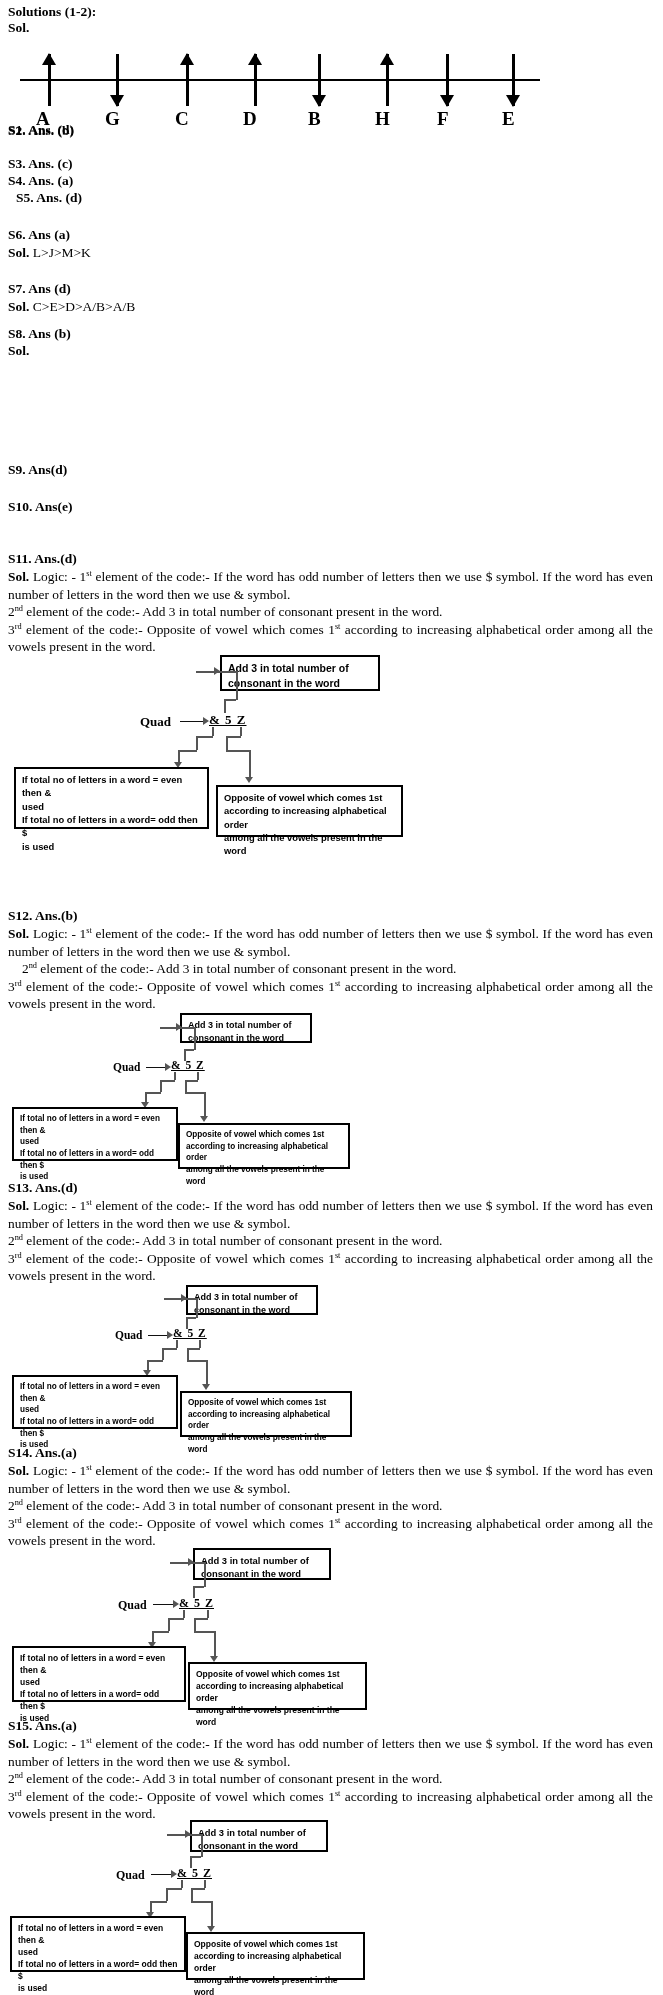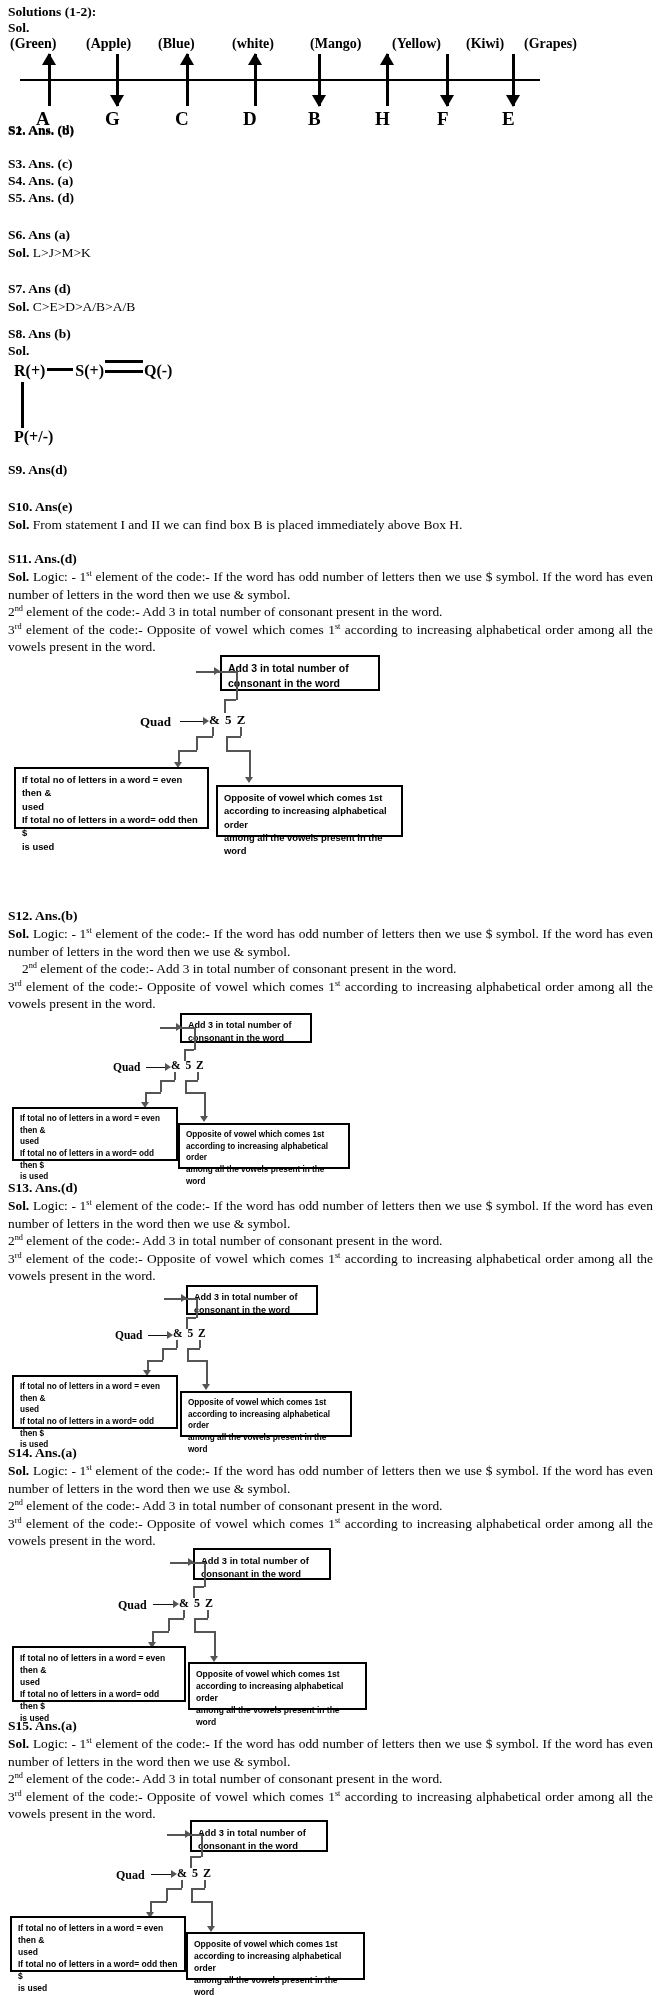--- a/index.html
+++ b/index.html
@@ -181,20 +181,21 @@
     font-weight: bold;
     font-family: "Liberation Serif", serif;
     white-space: nowrap;
   }
   .qcode {
     position: absolute;
     font-weight: bold;
     font-family: "Liberation Serif", serif;
     white-space: nowrap;
     letter-spacing: 1px;
+    text-decoration: underline;
   }
   .q-h {
     position: absolute;
     background: #555;
     height: 1.6px;
   }
   .q-v {
     position: absolute;
     background: #555;
     width: 1.6px;
@@ -222,30 +223,20 @@
 </style>
 </head>
 <body>
 
 <div class="page">
 
   <div class="blk hdg" style="left:8px; top:4px;">Solutions (1-2):</div>
   <div class="blk hdg" style="left:8px; top:20px;">Sol.</div>
 
   <div class="seq-wrap">
-    <div class="seq-labels">
-      <span style="width:76px;">(Green)</span>
-      <span style="width:72px;">(Apple)</span>
-      <span style="width:74px;">(Blue)</span>
-      <span style="width:78px;">(white)</span>
-      <span style="width:82px;">(Mango)</span>
-      <span style="width:74px;">(Yellow)</span>
-      <span style="width:58px;">(Kiwi)</span>
-      <span style="width:80px;">(Grapes)</span>
-    </div>
 
     <div class="seq-baseline"></div>
 
     <div class="arrow-col" style="left:42px;">
       <div class="arrow-stem"></div>
         <div class="arrow-head-up"></div>
     </div>
     <div class="arrow-col" style="left:110px;">
       <div class="arrow-stem"></div>
         <div class="arrow-head-dn"></div>
@@ -284,49 +275,39 @@
       <span style="left:365px;">H</span>
       <span style="left:427px;">F</span>
       <span style="left:492px;">E</span>
     </div>
   </div>
 
   <div class="blk hdg" style="left:8px; top:122px;">S1. Ans. (d)</div>
   <div class="blk hdg" style="left:8px; top:123px;">S2. Ans. (b)</div>
   <div class="blk hdg" style="left:8px; top:156px;">S3. Ans. (c)</div>
   <div class="blk hdg" style="left:8px; top:173px;">S4. Ans. (a)</div>
-  <div class="blk hdg" style="left:8px; top:190px;text-align:right;">S5. Ans. (d)</div>
+  <div class="blk hdg" style="left:16px; top:190px;text-align:right;">S5. Ans. (d)</div>
 
   <div class="blk hdg" style="left:8px; top:227px;">S6. Ans (a)</div>
   <div class="blk sol-line" style="left:8px; top:244px; white-space:nowrap;">
     <b>Sol.</b><span> </span><span>L&gt;J&gt;M&gt;K</span>
   </div>
 
   <div class="blk hdg" style="left:8px; top:281px;">S7. Ans (d)</div>
   <div class="blk sol-line" style="left:8px; top:298px; white-space:nowrap;">
     <b>Sol.</b><span> </span><span>C&gt;E&gt;D&gt;A/B&gt;A/B</span>
   </div>
 
   <div class="blk hdg" style="left:8px; top:326px;">S8. Ans (b)</div>
   <div class="blk hdg" style="left:8px; top:343px;">Sol.</div>
 
-  <div class="rel-wrap" style="left:14px; top:360px;">
-    <div class="rel-top">
-      <span>R(+)</span><span class="rel-dash"></span><span>S(+)</span><span class="rel-dbl"></span><span>Q(-)</span>
-    </div>
-    <div class="rel-vert"></div>
-    <div class="rel-bot">P(+/-)</div>
-  </div>
 
   <div class="blk hdg" style="left:8px; top:462px;">S9. Ans(d)</div>
 
   <div class="blk hdg" style="left:8px; top:499px;">S10. Ans(e)</div>
-  <div class="blk sol-line" style="left:8px; top:516px; white-space:nowrap;">
-    <b>Sol.</b><span> </span><span>From statement I and II we can find box B is placed immediately above Box H.</span>
-  </div>
 
   <div class="blk hdg" style="left:8px; top:551px;">S11. Ans.(d)</div>
   <div class="blk para" style="left:8px; top:568px;">
     <div><b>Sol.</b><span> </span><span>Logic: - 1</span><sup>st</sup><span> element of the code:- If the word has odd number of letters then we use $ symbol. If the word has even number of letters in the word then we use &amp; symbol.</span></div>
     <div><span>2</span><sup>nd</sup><span> element of the code:-  Add 3 in total number of consonant present in the word.</span></div>
     <div><span>3</span><sup>rd</sup><span> element of the code:-  Opposite of vowel which comes 1</span><sup>st</sup><span> according to increasing alphabetical order among all the vowels present in the word.</span></div>
   </div>
 
   <div class="quad-diagram" style="top:655px; height:175px;">
     <div class="qbox" style="left:220px; top:0px; width:160px; height:36px; font-size:10.5px;">

